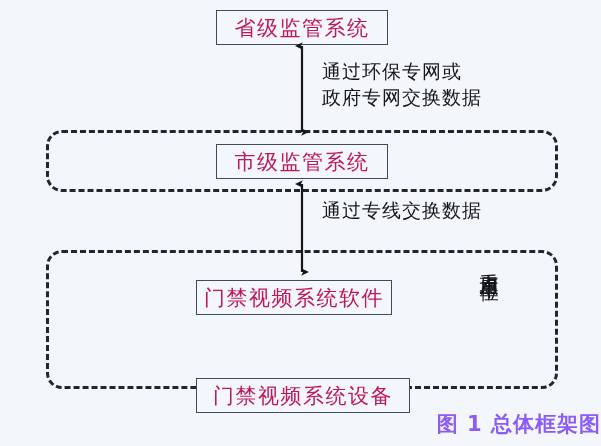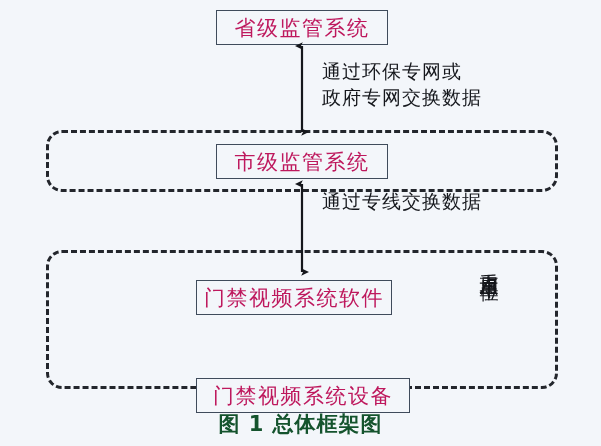--- a/index.html
+++ b/index.html
@@ -57,22 +57,22 @@
     line-height: 23px;
     writing-mode: vertical-rl;
     text-orientation: upright;
     letter-spacing: 2px;
     white-space: nowrap;
   }
   .figure-caption {
     position: absolute;
     left: 0;
     width: 601px;
-    text-align: center;
-    color: #14532d;
+    text-align: right;
+    color: #8b5cf6;
     font-size: 21px;
     letter-spacing: 1px;
     font-weight: 600;
   }
   svg.arrow-layer {
     position: absolute;
     left: 0; top: 0;
     width: 601px;
     height: 446px;
     pointer-events: none;
@@ -114,21 +114,21 @@
     </defs>
     <line x1="302" y1="46" x2="302" y2="132" stroke="#15171c" stroke-width="2.2" marker-start="url(#head-up)" marker-end="url(#head-dn)"></line>
     <line x1="302" y1="184" x2="302" y2="272" stroke="#15171c" stroke-width="2.2" marker-start="url(#head-up)" marker-end="url(#head-dn)"></line>
   </svg>
 
   <div class="edge-label" style="left:322px; top:58px;">
     <div>通过环保专网或</div>
     <div>政府专网交换数据</div>
   </div>
 
-  <div class="edge-label" style="left:322px; top:188px;">
+  <div class="edge-label" style="left:322px; top:197px;">
     <div>通过专线交换数据</div>
   </div>
 
   <div class="vertical-label" style="left:478px; top:258px; height:126px;">重点用车单位</div>
 
   <div class="figure-caption" style="top:410px;">图 1  总体框架图</div>
 
 </div>
 
 </body></html>

